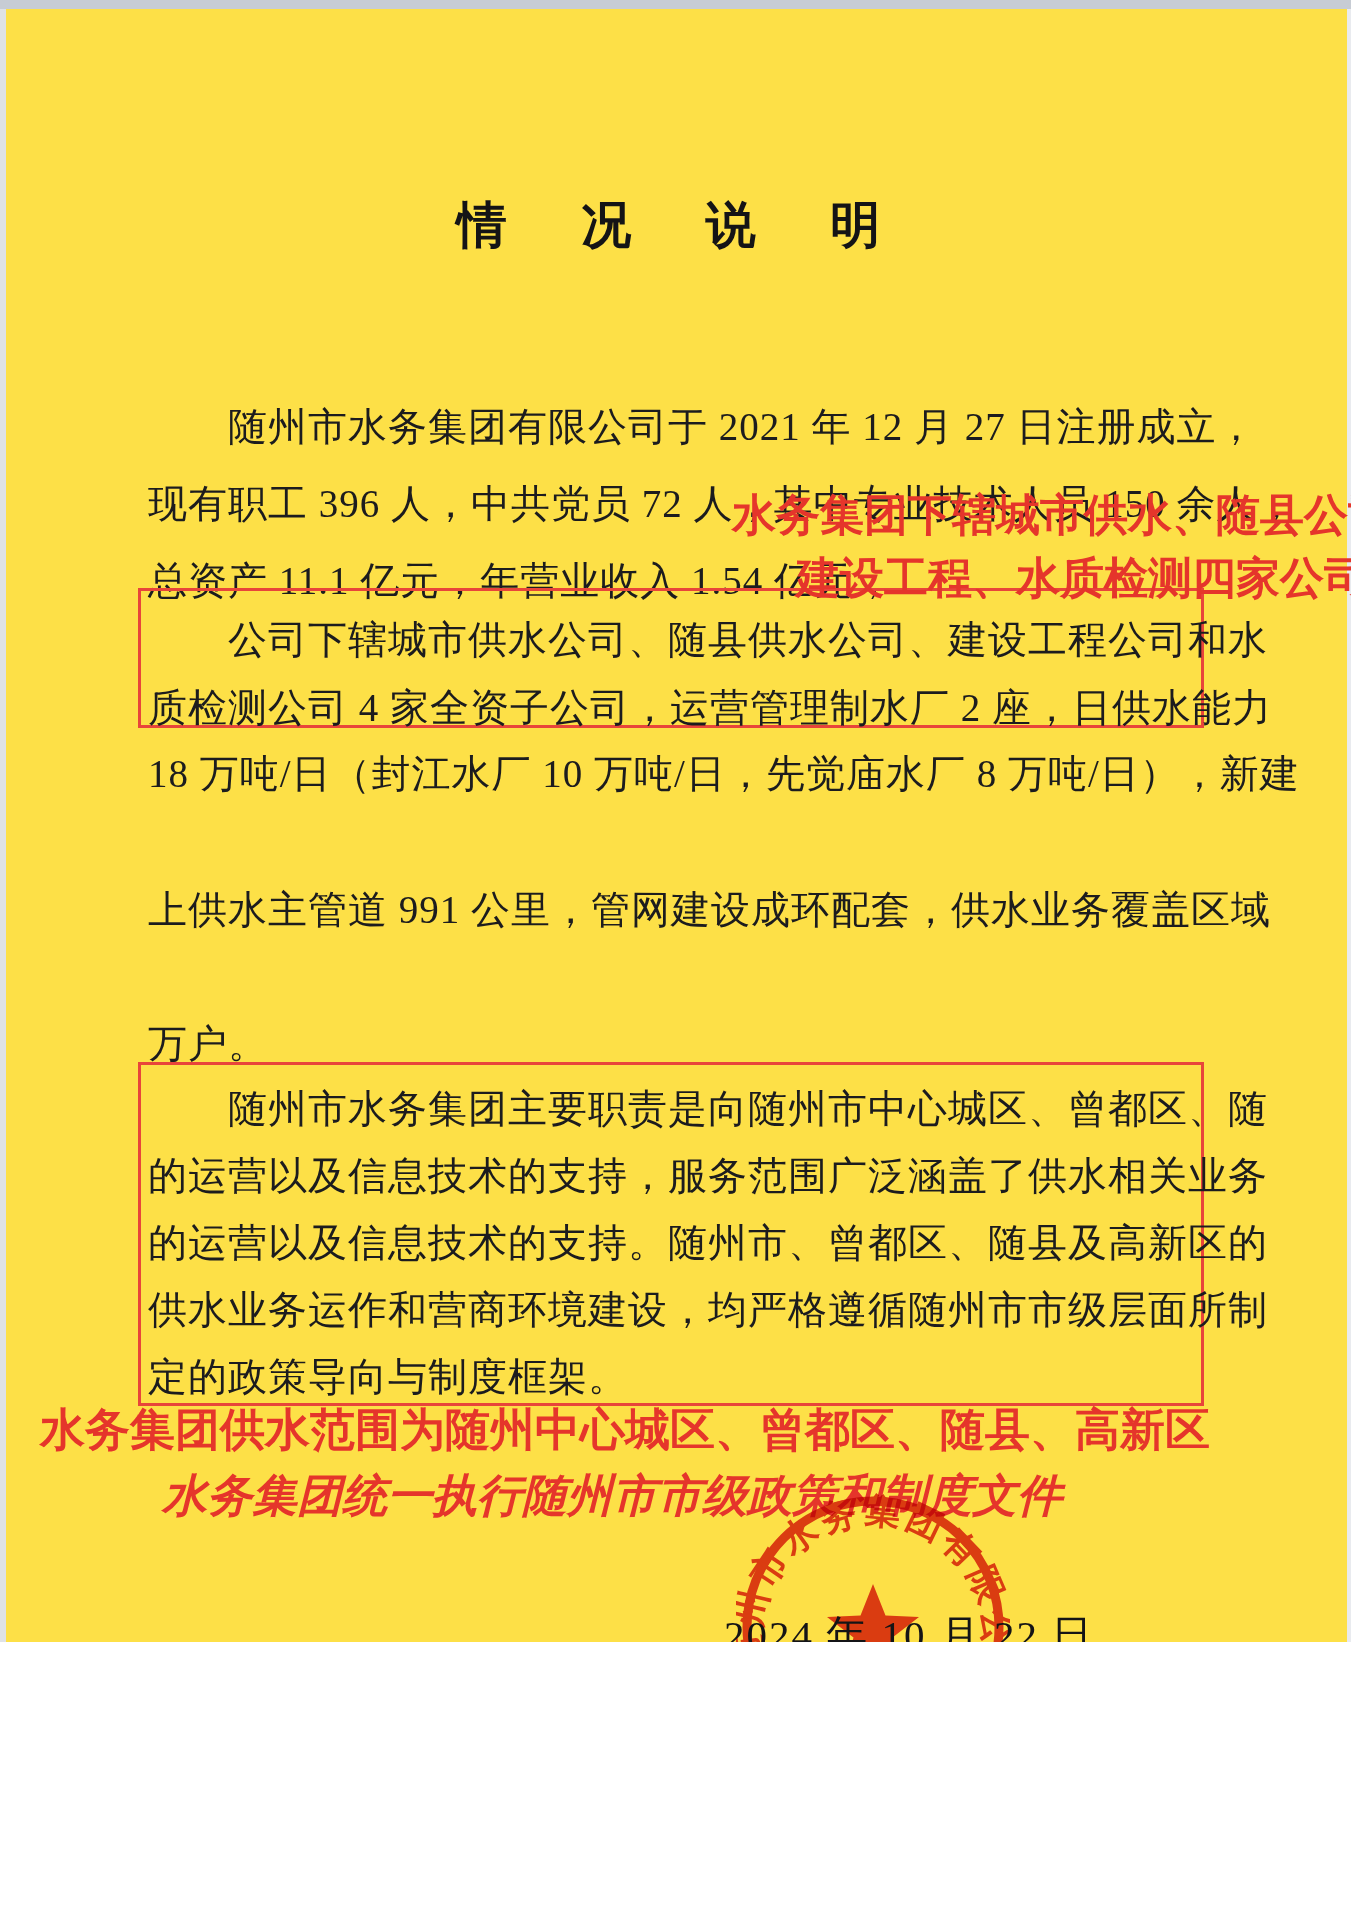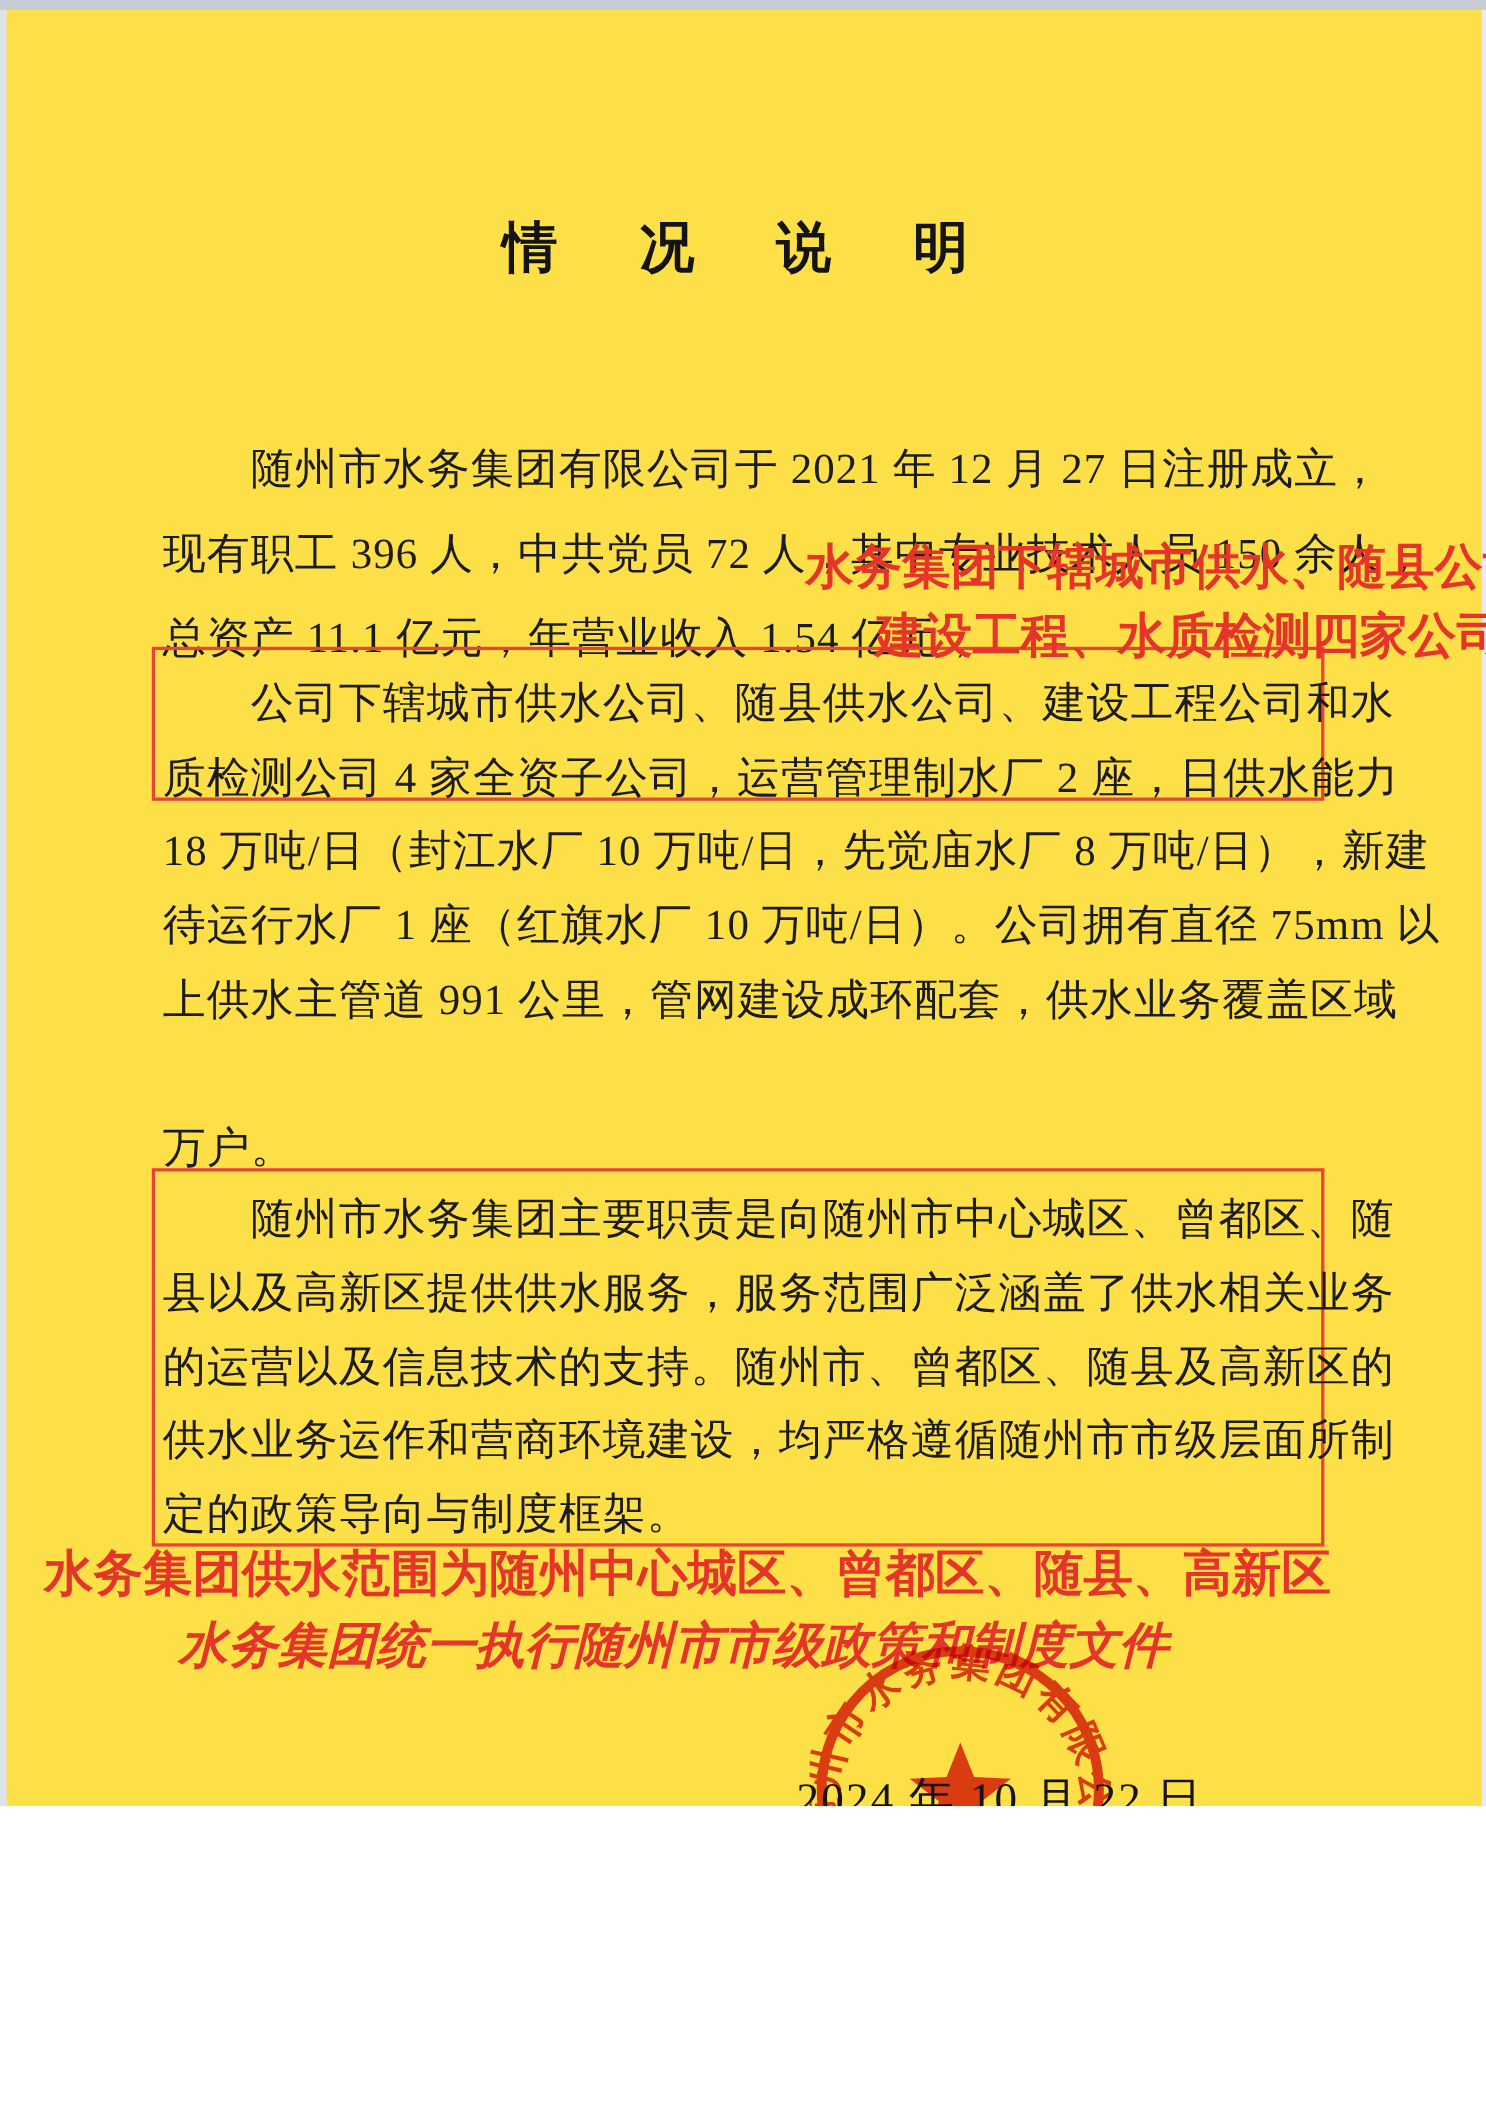--- a/index.html
+++ b/index.html
@@ -67,27 +67,26 @@
 
   <div class="line indent" style="top:403px">随州市水务集团有限公司于 2021 年 12 月 27 日注册成立，</div>
   <div class="line" style="top:480px">现有职工 396 人，中共党员 72 人，其中专业技术人员 150 余人，</div>
   <div class="line" style="top:557px">总资产 11.1 亿元，年营业收入 1.54 亿元，</div>
 
   <div class="redbox" style="left:138px;top:588px;width:1060px;height:134px"></div>
   <div class="line indent" style="top:616px">公司下辖城市供水公司、随县供水公司、建设工程公司和水</div>
   <div class="line" style="top:684px">质检测公司 4 家全资子公司，运营管理制水厂 2 座，日供水能力</div>
 
   <div class="line" style="top:750px">18 万吨/日（封江水厂 10 万吨/日，先觉庙水厂 8 万吨/日），新建</div>
-  <div class="line" style="top:818px">待运行水厂 1 座（红旗水厂 10 万吨/日）。公司拥有直径 75mm 以</div>
   <div class="line" style="top:886px">上供水主管道 991 公里，管网建设成环配套，供水业务覆盖区域</div>
   <div class="line" style="top:1020px">万户。</div>
 
   <div class="redbox" style="left:138px;top:1062px;width:1060px;height:338px"></div>
   <div class="line indent" style="top:1085px">随州市水务集团主要职责是向随州市中心城区、曾都区、随</div>
-  <div class="line" style="top:1152px">县以及高新区提供供水服务，服务范围广泛涵盖了供水相关业务</div>
+  <div class="line" style="top:1152px">的运营以及信息技术的支持，服务范围广泛涵盖了供水相关业务</div>
   <div class="line" style="top:1219px">的运营以及信息技术的支持。随州市、曾都区、随县及高新区的</div>
   <div class="line" style="top:1286px">供水业务运作和营商环境建设，均严格遵循随州市市级层面所制</div>
   <div class="line" style="top:1353px">定的政策导向与制度框架。</div>
 
   <div class="rednote note-top1">水务集团下辖城市供水、随县公司、</div>
   <div class="rednote note-top2">建设工程、水质检测四家公司</div>
   <div class="rednote note-bottom1">水务集团供水范围为随州中心城区、曾都区、随县、高新区</div>
   <div class="rednote note-bottom2">水务集团统一执行随州市市级政策和制度文件</div>
 
   <div class="date">2024 年 10 月 22 日</div>

